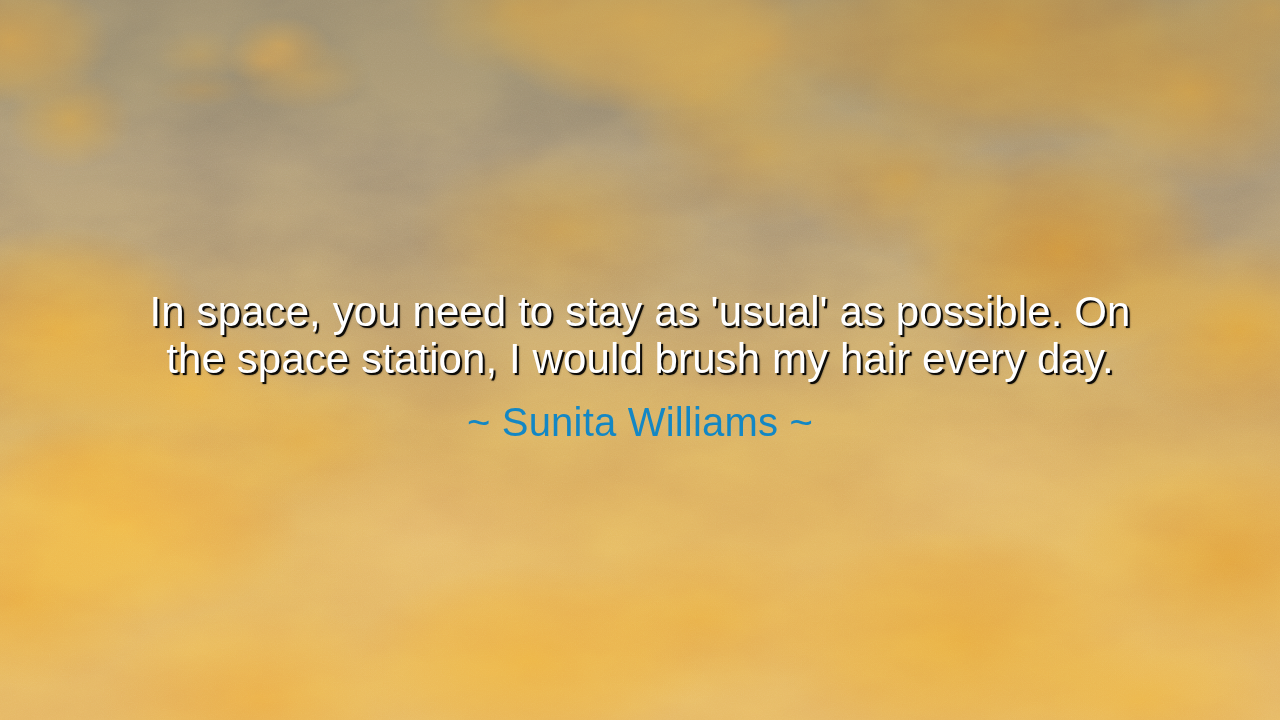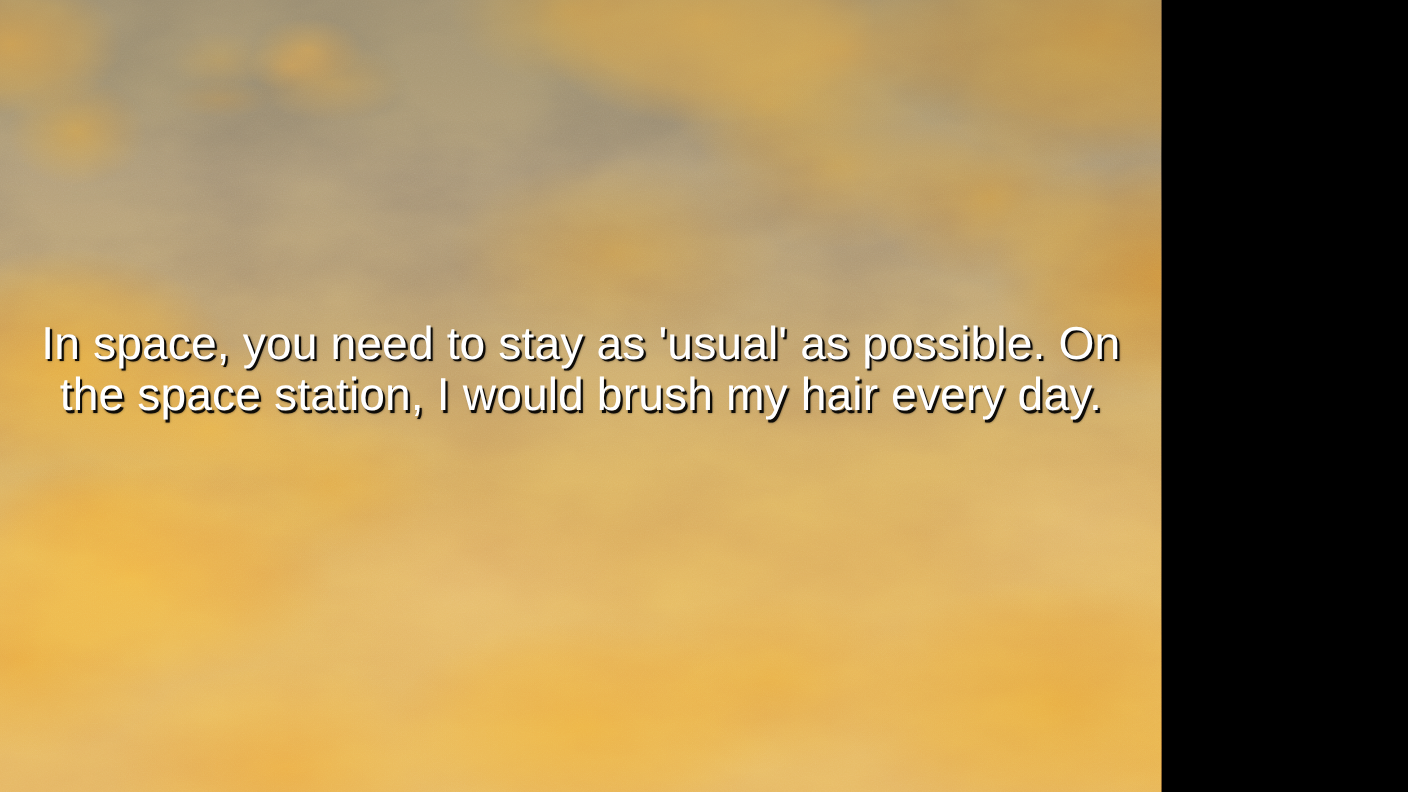--- a/index.html
+++ b/index.html
@@ -6,21 +6,21 @@
   html, body {
     margin: 0;
     padding: 0;
     width: 1280px;
     height: 720px;
     overflow: hidden;
     background: #000;
   }
   #stage {
     position: relative;
-    width: 1056px;
+    width: 1280px;
     height: 720px;
     overflow: hidden;
     font-family: "Liberation Sans", "DejaVu Sans", sans-serif;
   }
 
   
   .sky-base {
     position: absolute;
     inset: 0;
     background:
@@ -191,15 +191,16 @@
     <rect width="1280" height="720" filter="url(#grainNoise)"></rect>
   </svg>
 
   <div class="warm-veil"></div>
 
   <div class="quote-block">
     <p class="quote-text">
       <span>In space, you need to stay as 'usual' as possible. On the</span>
       <span>space station, I would brush my hair every day.</span>
     </p>
+    <p class="quote-author">~ Sunita Williams ~</p>
   </div>
 
 </div>
 
 </body></html>

